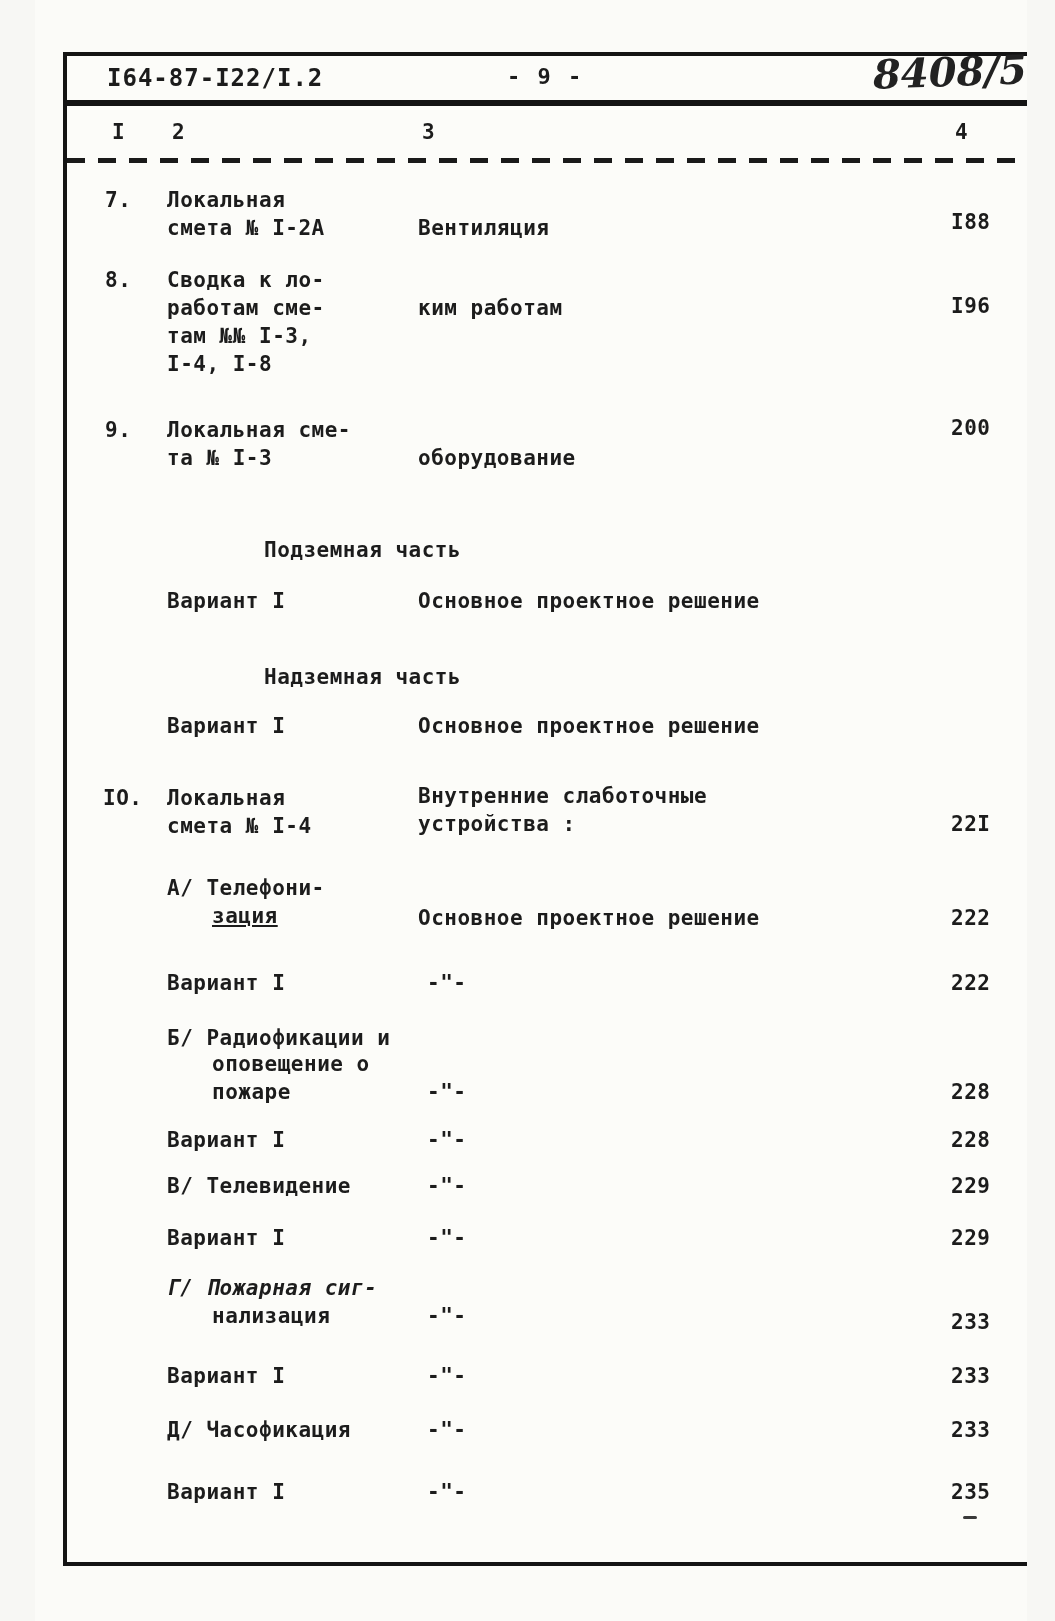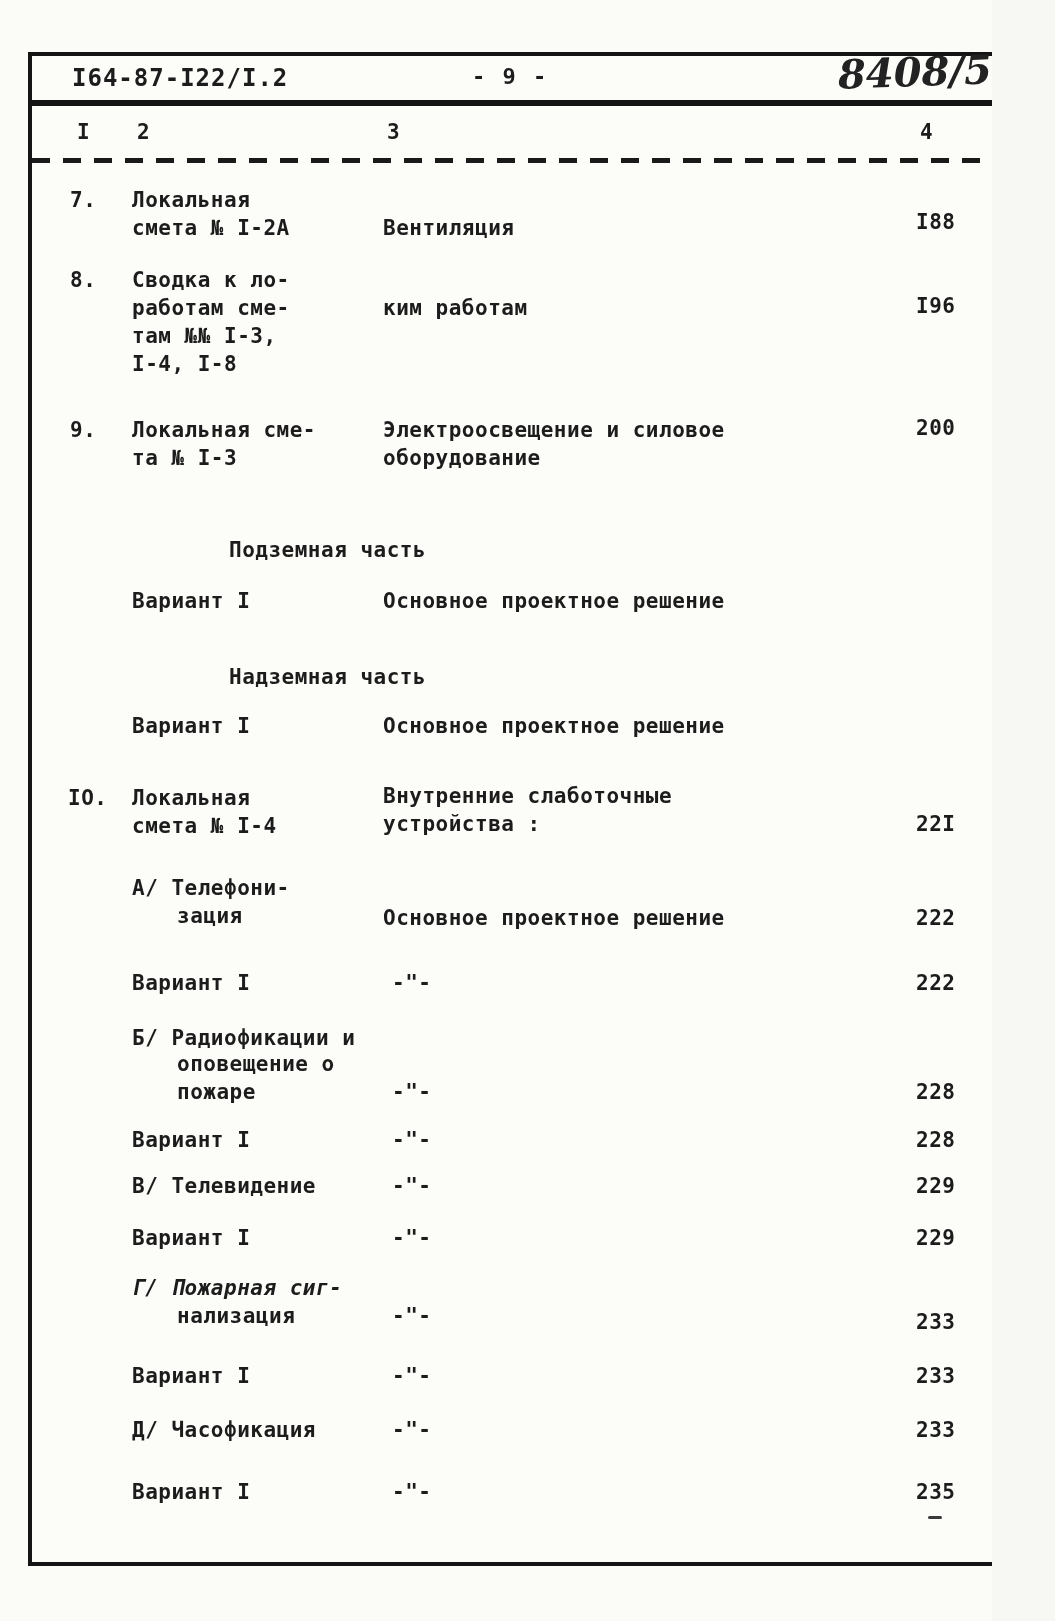--- a/index.html
+++ b/index.html
@@ -1,17 +1,17 @@
 <!DOCTYPE html>
 <html><head>
 <meta charset="utf-8">
 <style>
   html,body{margin:0;padding:0;background:#f7f7f4;}
   #scan{position:relative;width:992px;height:1621px;background:#fbfbf8;overflow:hidden;
-        font-family:"DejaVu Sans Mono", monospace;}
+        font-family:"DejaVu Sans Mono", monospace;margin-left:35px;}
   
   .frame{position:absolute;left:28px;top:52px;width:994px;height:1514px;
          border:4px solid #141414;background:#fcfcf9;box-sizing:border-box;}
   .sepline{position:absolute;left:28px;top:100px;width:994px;height:6px;background:#141414;}
   .dashline{position:absolute;left:32px;top:158px;width:986px;height:5px;
             background:repeating-linear-gradient(90deg,#1a1a1a 0 18px,transparent 18px 31px);}
   
   .t{position:absolute;font-family:"DejaVu Sans Mono", monospace;font-size:21px;
      font-weight:700;color:#1c1c1c;white-space:pre;letter-spacing:0.5px;line-height:1;}
   .hdr{font-size:24px;letter-spacing:1px;}
@@ -48,41 +48,40 @@
   <div class="t" style="left:132px;top:270px;">Сводка к ло-</div>
   <div class="t" style="left:132px;top:298px;">работам сме-</div>
   <div class="t" style="left:132px;top:326px;">там №№ I-3,</div>
   <div class="t" style="left:132px;top:354px;">I-4, I-8</div>
   <div class="t" style="left:383px;top:298px;">ким работам</div>
   <div class="t" style="left:916px;top:296px;">I96</div>
 
   <div class="t" style="left:70px;top:420px;">9.</div>
   <div class="t" style="left:132px;top:420px;">Локальная сме-</div>
   <div class="t" style="left:132px;top:448px;">та № I-3</div>
-  <div class="t" style="left:383px;top:420px;">Электроосвещение и силовое</div>
   <div class="t" style="left:383px;top:448px;">оборудование</div>
   <div class="t" style="left:916px;top:418px;">200</div>
 
   <div class="t" style="left:229px;top:540px;">Подземная часть</div>
   <div class="t" style="left:132px;top:591px;">Вариант I</div>
   <div class="t" style="left:383px;top:591px;">Основное проектное решение</div>
 
   <div class="t" style="left:229px;top:667px;">Надземная часть</div>
   <div class="t" style="left:132px;top:716px;">Вариант I</div>
   <div class="t" style="left:383px;top:716px;">Основное проектное решение</div>
 
   <div class="t" style="left:68px;top:788px;">IO.</div>
   <div class="t" style="left:132px;top:788px;">Локальная</div>
   <div class="t" style="left:132px;top:816px;">смета № I-4</div>
   <div class="t" style="left:383px;top:786px;">Внутренние слаботочные</div>
   <div class="t" style="left:383px;top:814px;">устройства :</div>
   <div class="t" style="left:916px;top:814px;">22I</div>
 
   <div class="t" style="left:132px;top:878px;">А/ Телефони-</div>
-  <div class="t" style="left:177px;top:906px;">зация</div>
+  <div class="t" style="left:177px;top:906px;text-decoration:underline;">зация</div>
   <div class="t" style="left:383px;top:908px;">Основное проектное решение</div>
   <div class="t" style="left:916px;top:908px;">222</div>
 
   <div class="t" style="left:132px;top:973px;">Вариант I</div>
   <div class="t" style="left:392px;top:973px;">-"-</div>
   <div class="t" style="left:916px;top:973px;">222</div>
 
   <div class="t" style="left:132px;top:1028px;">Б/ Радиофикации и</div>
   <div class="t" style="left:177px;top:1054px;">оповещение о</div>
   <div class="t" style="left:177px;top:1082px;">пожаре</div>

